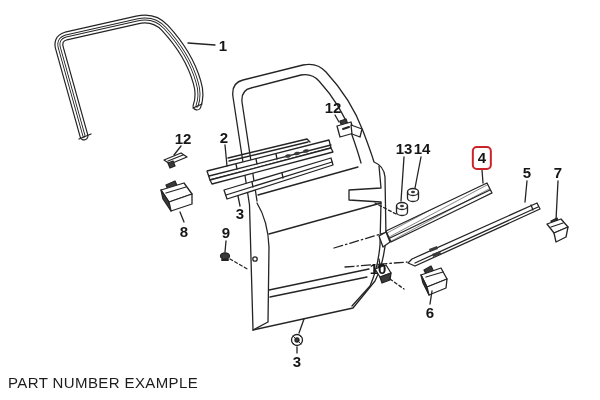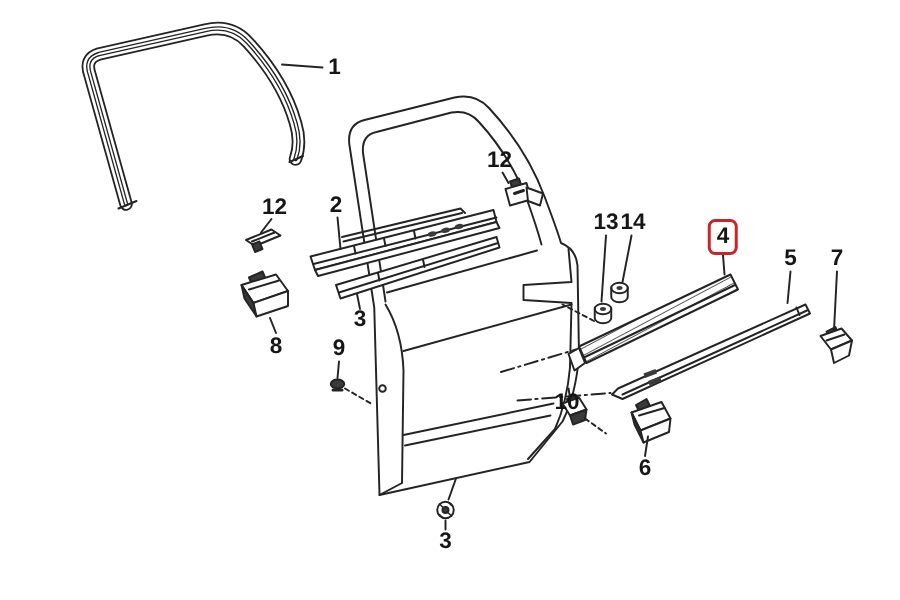--- a/index.html
+++ b/index.html
@@ -170,14 +170,15 @@
 <span class="co" style="left:558px;top:172px">7</span>
 <span class="co" style="left:184px;top:231px">8</span>
 <span class="co" style="left:226px;top:232px">9</span>
 <span class="co" style="left:378px;top:268px">10</span>
 <span class="co" style="left:297px;top:361px">3</span>
 <span class="co" style="left:183px;top:138px">12</span>
 <span class="co" style="left:404px;top:148px">13</span>
 <span class="co" style="left:422px;top:148px">14</span>
 <span class="co" style="left:333px;top:107px">12</span>
 
+<div class="caption">PART NUMBER EXAMPLE</div>
 
 </div>
 
 </body></html>

